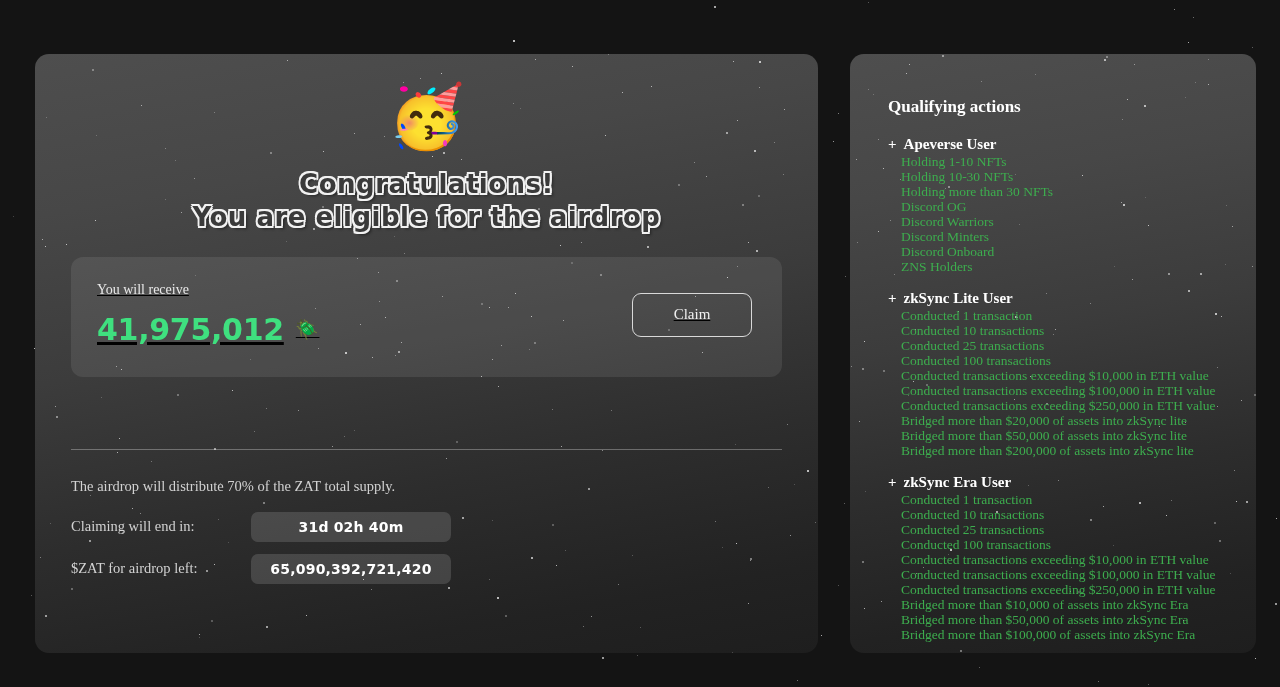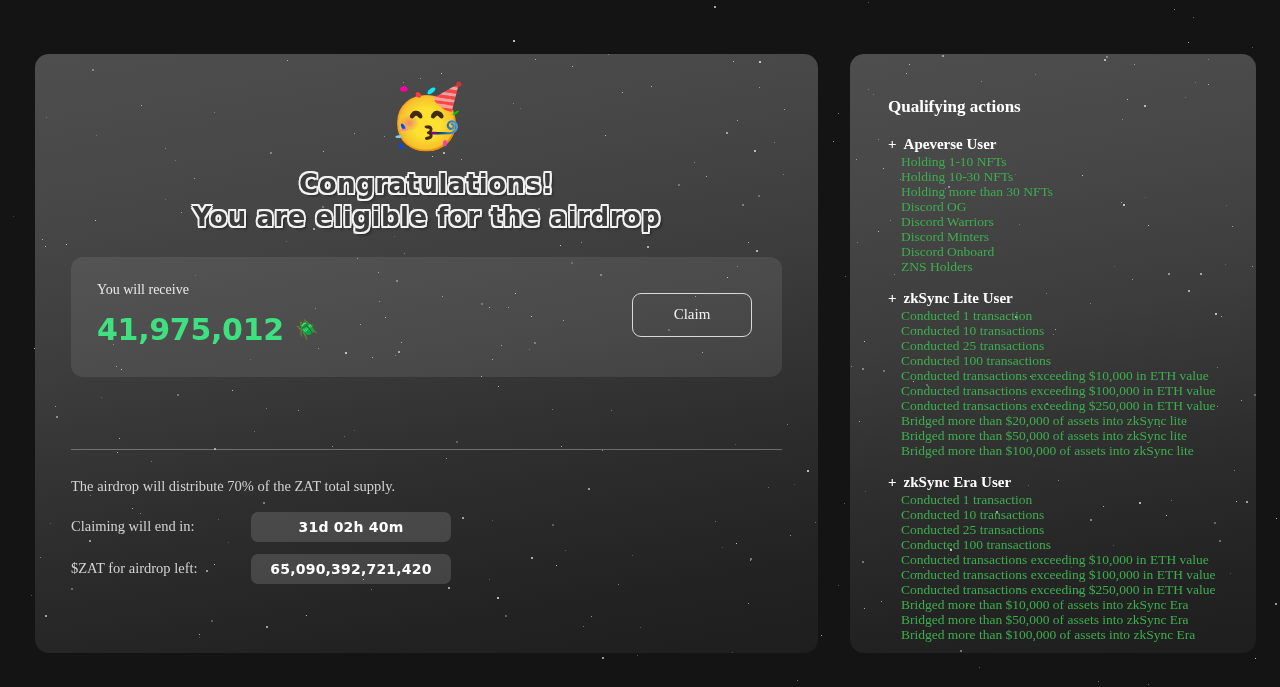--- a/index.html
+++ b/index.html
@@ -105,20 +105,21 @@
   
   .receive-box {
     margin-top: 22px;
     background: rgba(255,255,255,0.085);
     border-radius: 12px;
     padding: 20px 26px 24px 26px;
     display: flex;
     align-items: center;
     justify-content: space-between;
     min-height: 120px;
+    text-decoration: underline;
   }
   .receive-left { display: flex; flex-direction: column; }
   .receive-label {
     color: #e9e9e9;
     font-size: 14px;
     margin-bottom: 14px;
   }
   .amount-row { display: flex; align-items: center; gap: 12px; }
   .amount {
     font-family: "DejaVu Sans", sans-serif;
@@ -712,21 +713,21 @@
               <ul class="group-items">
                 <li>Conducted 1 transaction</li>
                 <li>Conducted 10 transactions</li>
                 <li>Conducted 25 transactions</li>
                 <li>Conducted 100 transactions</li>
                 <li>Conducted transactions exceeding $10,000 in ETH value</li>
                 <li>Conducted transactions exceeding $100,000 in ETH value</li>
                 <li>Conducted transactions exceeding $250,000 in ETH value</li>
                 <li>Bridged more than $20,000 of assets into zkSync lite</li>
                 <li>Bridged more than $50,000 of assets into zkSync lite</li>
-                <li>Bridged more than $100,000 of assets into zkSync lite</li>
+                <li>Bridged more than $200,000 of assets into zkSync lite</li>
               </ul>
             </div>
             <div class="group">
               <div class="group-header">
                 <span class="plus-icon">+</span>
                 <span>zkSync Era User</span>
               </div>
               <ul class="group-items">
                 <li>Conducted 1 transaction</li>
                 <li>Conducted 10 transactions</li>

